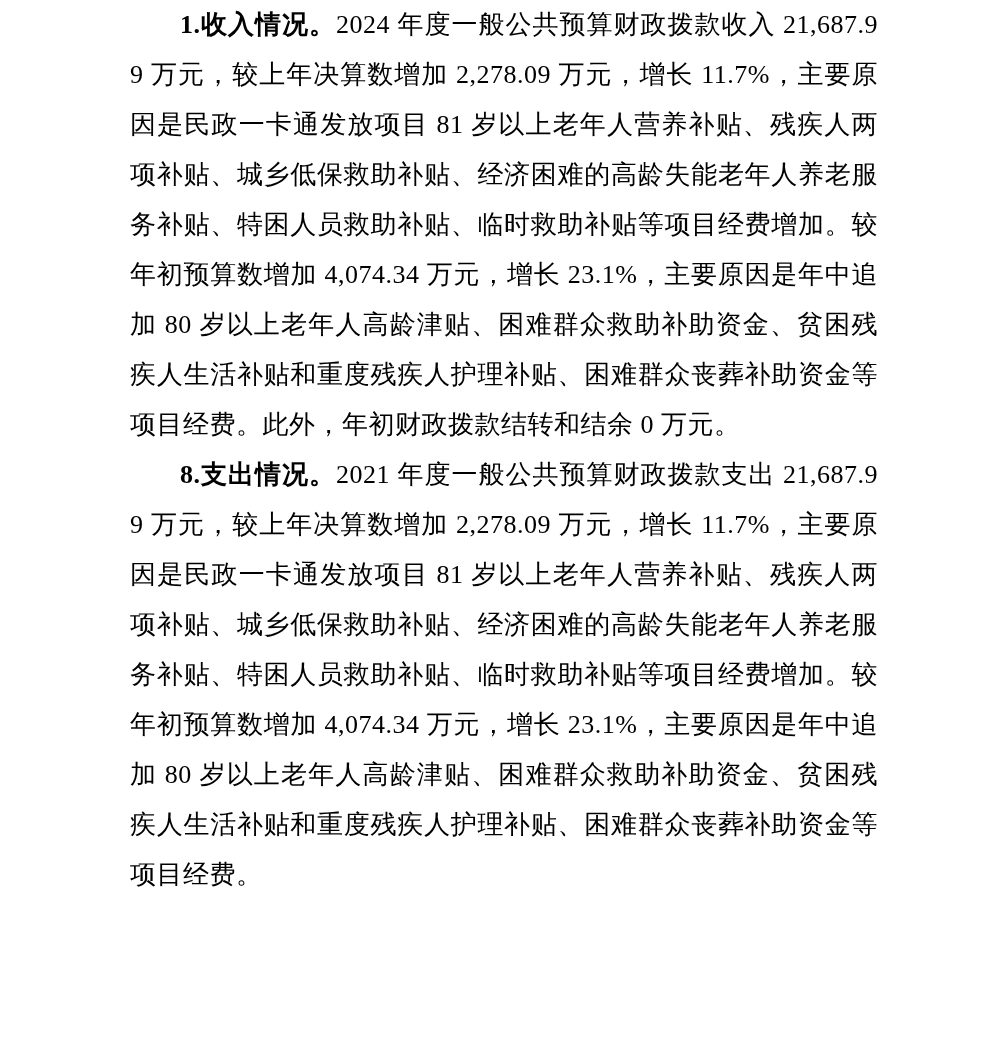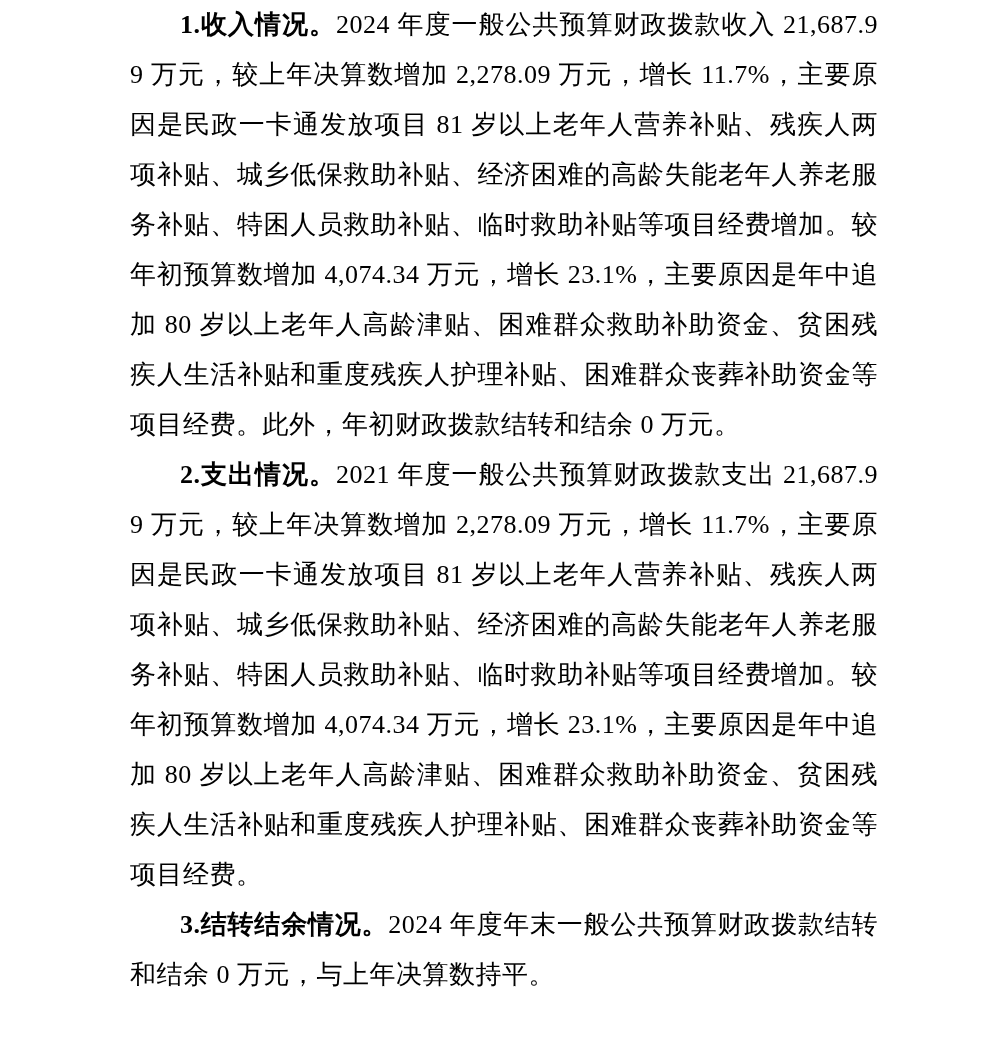--- a/index.html
+++ b/index.html
@@ -40,18 +40,17 @@
   }
 </style>
 </head>
 <body>
 
 <div class="page">
   <div class="content">
 
     <p class="para"><span class="hd">1.收入情况。</span><span>2024 年度一般公共预算财政拨款收入 21,687.99 万元，较上年决算数增加 2,278.09 万元，增长 11.7%，主要原因是民政一卡通发放项目 81 岁以上老年人营养补贴、残疾人两项补贴、城乡低保救助补贴、经济困难的高龄失能老年人养老服务补贴、特困人员救助补贴、临时救助补贴等项目经费增加。较年初预算数增加 4,074.34 万元，增长 23.1%，主要原因是年中追加 80 岁以上老年人高龄津贴、困难群众救助补助资金、贫困残疾人生活补贴和重度残疾人护理补贴、困难群众丧葬补助资金等项目经费。此外，年初财政拨款结转和结余 0 万元。</span></p>
 
-    <p class="para"><span class="hd">2.支出情况。</span><span>2021 年度一般公共预算财政拨款支出 21,687.99 万元，较上年决算数增加 2,278.09 万元，增长 11.7%，主要原因是民政一卡通发放项目 81 岁以上老年人营养补贴、残疾人两项补贴、城乡低保救助补贴、经济困难的高龄失能老年人养老服务补贴、特困人员救助补贴、临时救助补贴等项目经费增加。较年初预算数增加 4,074.34 万元，增长 23.1%，主要原因是年中追加 80 岁以上老年人高龄津贴、困难群众救助补助资金、贫困残疾人生活补贴和重度残疾人护理补贴、困难群众丧葬补助资金等项目经费。</span></p>
+    <p class="para"><span class="hd">8.支出情况。</span><span>2021 年度一般公共预算财政拨款支出 21,687.99 万元，较上年决算数增加 2,278.09 万元，增长 11.7%，主要原因是民政一卡通发放项目 81 岁以上老年人营养补贴、残疾人两项补贴、城乡低保救助补贴、经济困难的高龄失能老年人养老服务补贴、特困人员救助补贴、临时救助补贴等项目经费增加。较年初预算数增加 4,074.34 万元，增长 23.1%，主要原因是年中追加 80 岁以上老年人高龄津贴、困难群众救助补助资金、贫困残疾人生活补贴和重度残疾人护理补贴、困难群众丧葬补助资金等项目经费。</span></p>
 
-    <p class="para"><span class="hd">3.结转结余情况。</span><span>2024 年度年末一般公共预算财政拨款结转和结余 0 万元，与上年决算数持平。</span></p>
 
   </div>
 </div>
 
 </body></html>

